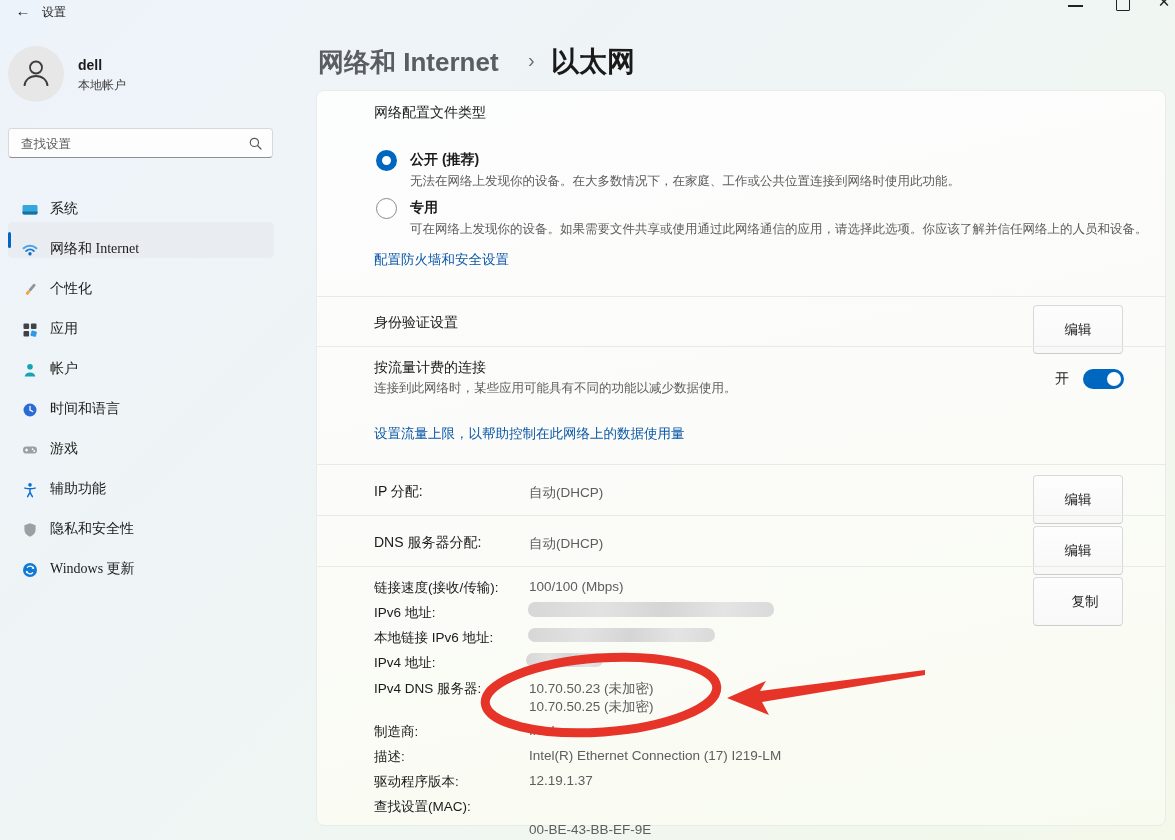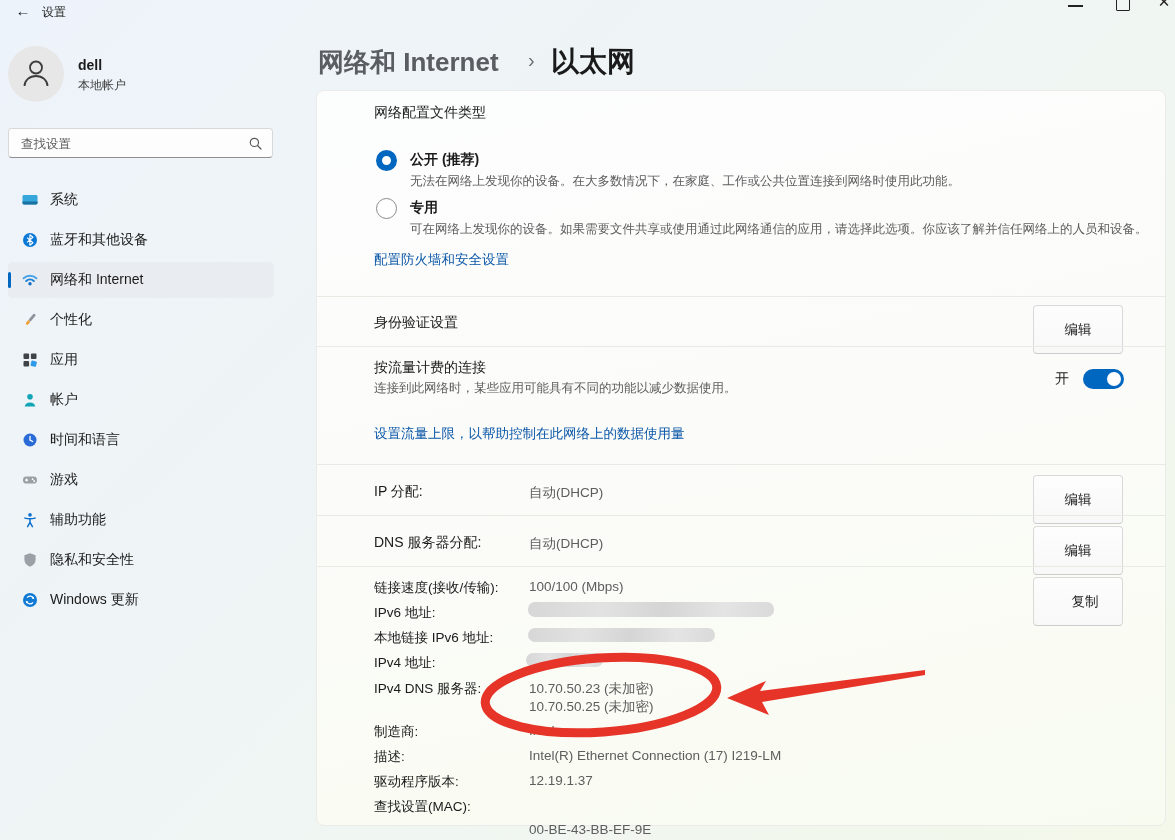--- a/index.html
+++ b/index.html
@@ -23,21 +23,21 @@
   .user-type{position:absolute;left:78px;top:77px;font-size:12px;color:#404040;}
   .search-box{position:absolute;left:8px;top:128px;width:265px;height:30px;background:#fdfdfd;
               border:1px solid #d8d8d8;border-bottom:1px solid #8f8f8f;border-radius:4px;box-sizing:border-box;}
   .search-box input{position:absolute;left:10px;top:1px;width:220px;height:26px;border:none;outline:none;
               background:transparent;font-size:12.5px;color:#1b1b1b;font-family:inherit;}
   .search-box input::placeholder{color:#5c5c5c;}
   .search-glyph{position:absolute;right:9px;top:7px;}
 
   .nav{position:absolute;left:8px;top:182px;width:266px;}
   .nav-item{position:relative;width:266px;height:36px;margin-bottom:4px;border-radius:5px;
-            display:flex;align-items:center;cursor:pointer;}
+            display:flex;align-items:flex-end;cursor:pointer;font-family:Liberation Serif, serif;}
   .nav-item.selected{background:#e9edf1;}
   .accent-pill{position:absolute;left:0px;top:10px;width:3px;height:16px;border-radius:2px;background:var(--accent);}
   .nav-icon{width:16px;height:16px;margin-left:14px;display:inline-flex;}
   .nav-label{margin-left:12px;font-size:14px;color:#1b1b1b;white-space:nowrap;}
 
   
   .crumb-parent{position:absolute;left:318px;top:45px;font-size:26px;font-weight:600;color:#5a5d61;cursor:pointer;}
   .crumb-sep{position:absolute;left:528px;top:49px;font-size:20px;color:#6b6e72;}
   .crumb-current{position:absolute;left:551px;top:43px;font-size:28px;font-weight:600;color:#1a1a1a;}
 
@@ -113,29 +113,20 @@
   <div class="nav">
     <div class="nav-item">
       <span class="nav-icon">
         <svg width="16" height="16" viewBox="0 0 16 16">
             <rect x="0.5" y="3" width="15" height="9.5" rx="1.4" fill="#36a7dc"></rect>
             <path d="M.5 9.5h15v1.6a1.4 1.4 0 0 1-1.4 1.4H1.9A1.4 1.4 0 0 1 .5 11.1z" fill="#19719f"></path>
           </svg>
       </span>
       <span class="nav-label">系统</span>
     </div>
-    <div class="nav-item">
-      <span class="nav-icon">
-        <svg width="16" height="16" viewBox="0 0 16 16">
-            <circle cx="8" cy="8" r="7" fill="#0a78d6"></circle>
-            <path d="M7.9 2.6v10.8M7.9 2.6l3 2.7-5.8 5.1M7.9 13.4l3-2.7-5.8-5.1" stroke="#fff" stroke-width="1.15" fill="none" stroke-linejoin="round"></path>
-          </svg>
-      </span>
-      <span class="nav-label">蓝牙和其他设备</span>
-    </div>
     <div class="nav-item selected">
       <span class="accent-pill"></span>
       <span class="nav-icon">
         <svg width="16" height="16" viewBox="0 0 16 16">
             <path d="M1.6 6.3a9.4 9.4 0 0 1 12.8 0" stroke="#4aa3e8" stroke-width="2" fill="none" stroke-linecap="round"></path>
             <path d="M4.2 9a5.7 5.7 0 0 1 7.6 0" stroke="#1b7fd8" stroke-width="2" fill="none" stroke-linecap="round"></path>
             <circle cx="8" cy="11.8" r="1.7" fill="#0f6cc6"></circle>
           </svg>
       </span>
       <span class="nav-label">网络和 Internet</span>

